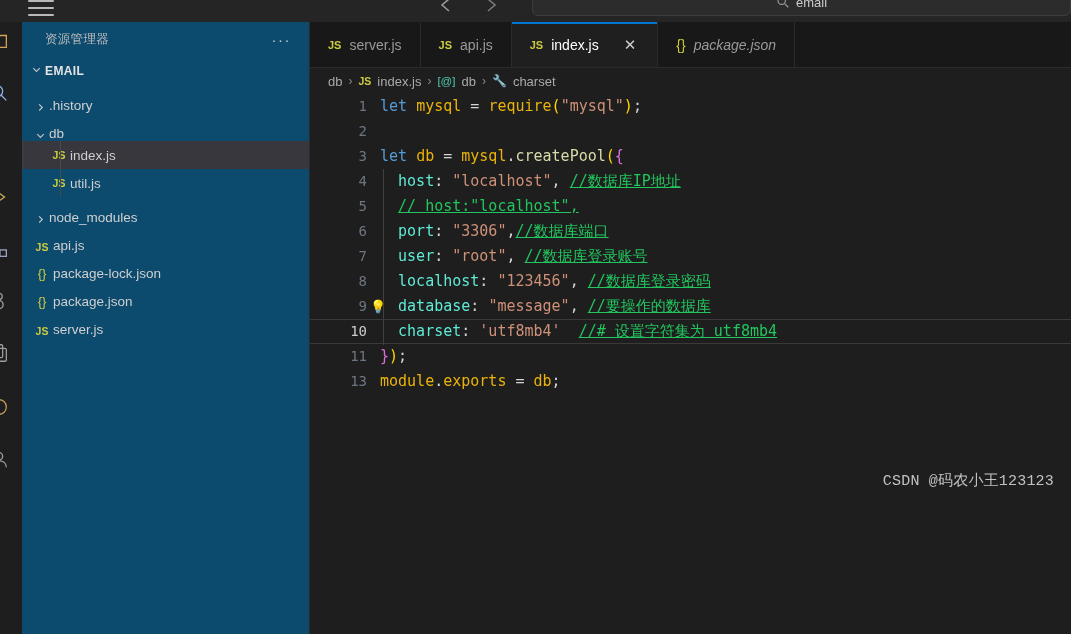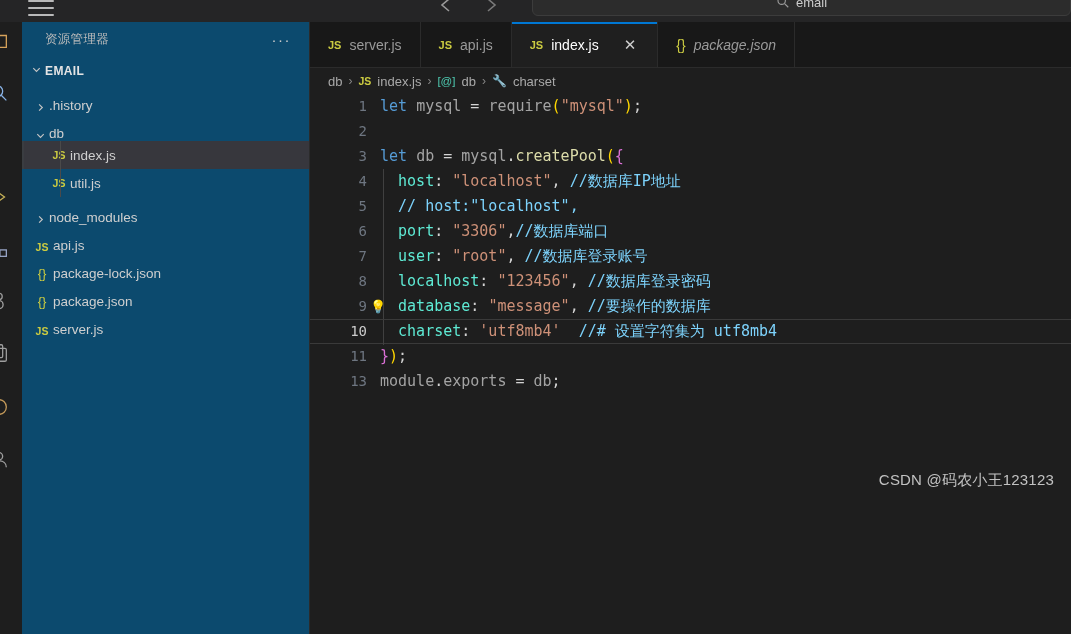--- a/index.html
+++ b/index.html
@@ -128,33 +128,33 @@
     width: 70px; flex: 0 0 70px; text-align: right; padding-right: 13px;
     color: #6e7681; font-size: 14px; user-select: none;
   }
   .cline.current .gutter { color: #cccccc; }
   .bulb { position: absolute; left: 60px; font-size: 13px; line-height: 1; }
   .ctext { white-space: pre; color: #d4d4d4; }
   .iguide { display: inline-block; width: 0; border-left: 1px solid #404040; height: 25px;
             position: absolute; left: 73px; top: 0; }
 
   .kw   { color: #569cd6; }
-  .var  { color: #a3a3a3; }
+  .var  { color: #eab308; }
   .fn   { color: #dcdcaa; }
   .str  { color: #ce9178; }
-  .com  { color: #7dd3fc; }
+  .com  { color: #22c55e; text-decoration: underline; }
   .op   { color: #d4d4d4; }
   .p1   { color: #ffd700; }
   .p2   { color: #da70d6; }
   .prop { color: #5eead4; }
 
   .watermark {
     position: absolute; right: 17px; bottom: 14px;
     color: #d0d0d0; font-size: 15px; opacity: .92;
-    font-family: Liberation Sans, sans-serif; letter-spacing: .2px;
+    font-family: Liberation Mono, monospace; letter-spacing: .2px;
   }
 </style>
 </head>
 <body>
 
 <div id="app">
 
   <div class="titlebar">
     <div class="hamburger">
         <i></i>

